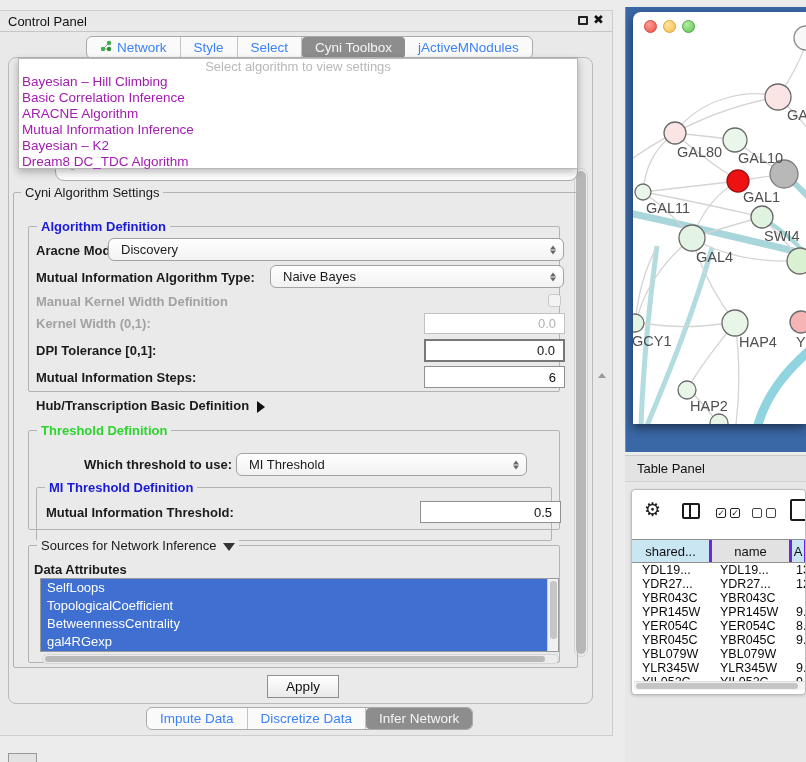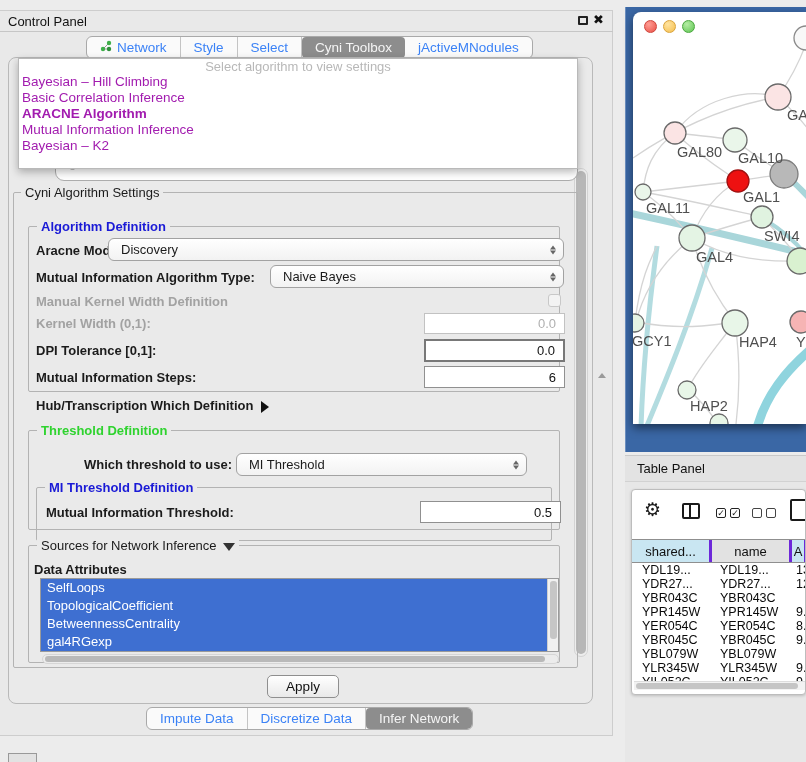--- a/index.html
+++ b/index.html
@@ -57,27 +57,27 @@
 
   .listbox{left:40px;top:578px;width:519px;height:74px;background:#fff;border:1px solid #9a9a9a;display:flex;overflow:hidden;}
   .list-items{flex:1;overflow:hidden;}
   .list-item{height:18px;line-height:18px;background:#3e6fd1;color:#fff;font-size:13px;padding-left:6px;white-space:nowrap;}
   .list-scroll{width:11px;background:#f1f1f1;border-left:1px solid #cfcfcf;position:relative;}
   .list-scroll .thumb{position:absolute;left:1.5px;top:2px;width:7px;height:58px;background:#c6c6c6;border-radius:3px;}
 
   .hscroll{left:42px;top:654px;width:517px;height:10px;background:#ececec;border:1px solid #d6d6d6;border-radius:5px;}
   .hscroll .thumb{position:absolute;left:2px;top:1px;width:500px;height:6px;background:#b9b9b9;border-radius:3px;}
 
-  .apply-btn{left:267px;top:675px;width:72px;height:23px;background:linear-gradient(#ffffff,#e9e9e9);border:1px solid #8f8f8f;border-radius:5px;font-size:13.5px;color:#111;display:flex;align-items:center;justify-content:center;}
+  .apply-btn{left:267px;top:675px;width:72px;height:23px;background:linear-gradient(#ffffff,#e9e9e9);border:1px solid #8f8f8f;border-radius:0;font-size:13.5px;color:#111;display:flex;align-items:center;justify-content:center;}
 
   
   .dropdown{left:18px;top:58px;width:560px;height:111px;background:#fff;border:1px solid #b9b9b9;box-shadow:0 3px 8px rgba(0,0,0,.28);z-index:40;}
   .dd-prompt{height:15px;text-align:center;color:#b8b8b8;font-size:13px;line-height:15px;}
   .dd-item{height:16px;line-height:16px;font-size:13.5px;color:#a21caf;padding-left:3px;white-space:nowrap;}
-  .dd-item.bold{font-weight:bold;}
+  .dd-item.bold{font-weight:normal;}
 
   .mini-dock{left:8px;top:753px;width:29px;height:20px;background:#e2e2e2;border:1px solid #999;}
   .splitter-arrow{left:598px;top:373px;width:0;height:0;border-left:4px solid transparent;border-right:4px solid transparent;border-bottom:5px solid #9a9a9a;}
 
   
   .net-frame{left:625px;top:7px;width:181px;height:445px;background:#3a67a5;border-left:1px solid #6c8fbf;}
   .net-window{left:633px;top:12px;width:173px;height:412px;background:#fff;border-top-left-radius:8px;box-shadow:0 4px 10px rgba(0,0,0,.5);overflow:hidden;}
   .tl{position:absolute;width:13px;height:13px;border-radius:50%;top:8px;}
   .tl.red{left:11px;background:radial-gradient(circle at 35% 30%, #ff9d94, #ea5147);border:1px solid #ce453c;}
   .tl.yellow{left:30px;background:radial-gradient(circle at 35% 30%, #ffe3a0, #f5bf4e);border:1px solid #d9a33c;}
@@ -180,21 +180,21 @@
   <div class="abs lbl dis" style="left:36px;top:294px;">Manual Kernel Width Definition</div>
   <div class="abs chk-dis"></div>
   <div class="abs lbl dis" style="left:36px;top:316px;">Kernel Width (0,1):</div>
   <div class="abs tfield dis" style="left:424px;top:313px;width:141px;height:21px;">0.0</div>
   <div class="abs lbl" style="left:36px;top:343px;">DPI Tolerance [0,1]:</div>
   <div class="abs tfield focus" style="left:424px;top:339px;width:141px;height:23px;">0.0</div>
   <div class="abs lbl" style="left:36px;top:370px;">Mutual Information Steps:</div>
   <div class="abs tfield norm" style="left:424px;top:366px;width:141px;height:22px;">6</div>
 
   <div class="abs lbl" style="left:36px;top:398px;">
-    <span>Hub/Transcription Which Definition</span><span class="tri-right"></span>
+    <span>Hub/Transcription Basic Definition</span><span class="tri-right"></span>
   </div>
 
   <div class="abs groupbox" style="left:28px;top:430px;width:532px;height:100px;">
     <span class="group-title gt-green" style="left:8px;">Threshold Definition</span>
   </div>
   <div class="abs lbl" style="left:84px;top:457px;">Which threshold to use:</div>
   <div class="abs combo" style="left:236px;top:453px;width:291px;height:23px;">
     <span>MI Threshold</span>
     <span class="stepper">
         <span class="up"></span>
@@ -244,20 +244,21 @@
   <div class="abs splitter-arrow"></div>
 
   <div class="abs dropdown">
     <div class="dd-prompt">Select algorithm to view settings</div>
     <div>
         <div class="dd-item">Bayesian – Hill Climbing</div>
         <div class="dd-item">Basic Correlation Inference</div>
         <div class="dd-item bold">ARACNE Algorithm</div>
         <div class="dd-item">Mutual Information Inference</div>
         <div class="dd-item">Bayesian – K2</div>
+        <div class="dd-item">Dream8 DC_TDC Algorithm</div>
       </div>
   </div>
 
   <div class="abs net-frame"></div>
   <div class="abs net-window">
     <div class="tl red"></div>
     <div class="tl yellow"></div>
     <div class="tl green"></div>
     <svg class="net-svg" viewBox="633 12 173 412">
       <g fill="none">

